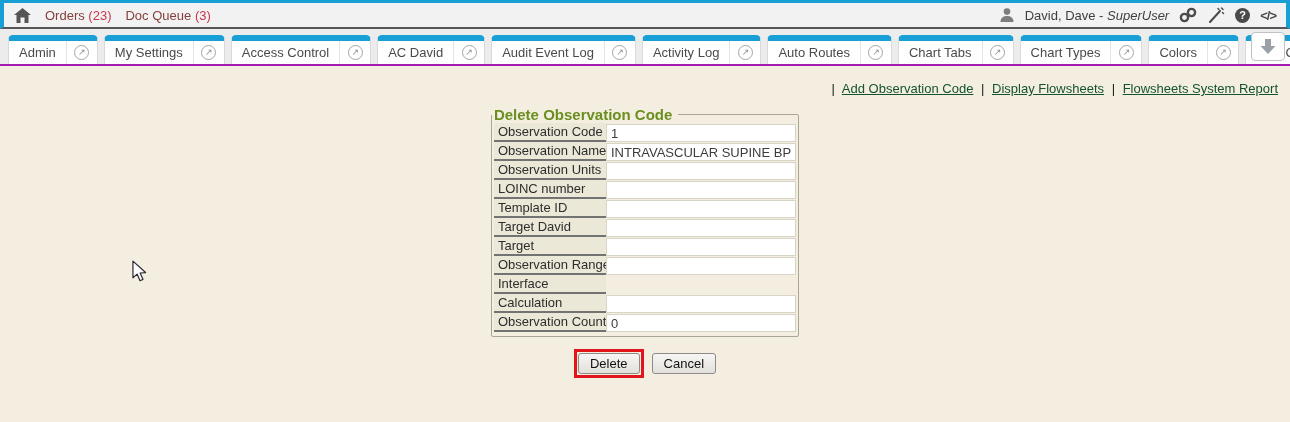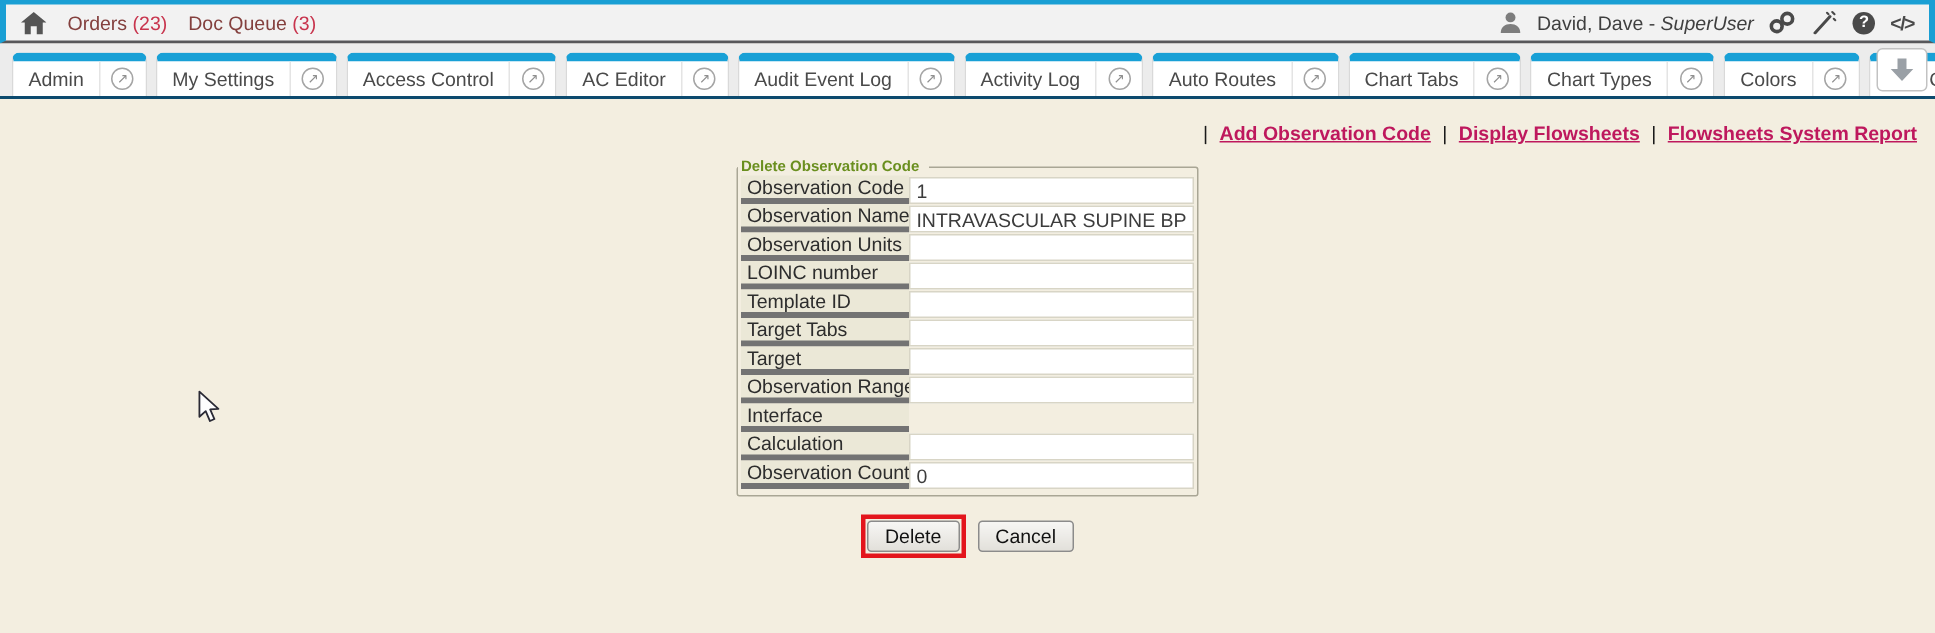--- a/index.html
+++ b/index.html
@@ -27,21 +27,21 @@
   .user-role { font-style:italic; }
   .tb-icon { display:inline-flex; align-items:center; justify-content:center; color:#4a4a4a; cursor:pointer; }
   .help-badge {
     width:15px; height:15px; border-radius:50%; background:#4a4a4a; color:#fff;
     font-size:11px; font-weight:bold; display:flex; align-items:center; justify-content:center;
   }
   .code-glyph { font-size:13px; font-weight:bold; color:#4a4a4a; letter-spacing:-1px; }
 
   
   .tabbar {
-    height:37px; background:#ececec; border-bottom:2px solid #0c4a6e;
+    height:37px; background:#ececec; border-bottom:2px solid #a21caf;
     display:flex; align-items:flex-end; padding:0 46px 0 8px;
     position:relative; overflow:hidden; white-space:nowrap;
   }
   .tab {
     display:flex; align-items:stretch; background:#fff;
     border:1px solid #d9d9d9; border-bottom:none; border-top:6px solid #18a0d6;
     border-radius:5px 5px 0 0; height:29px; margin-right:6px; flex:none; cursor:pointer;
   }
   .tab-label {
     padding:0 10px; font-size:13px; color:#4a4a4a;
@@ -56,34 +56,34 @@
   .tab-overflow-btn {
     position:absolute; right:5px; bottom:3px; width:34px; height:29px;
     background:#fff; border:1px solid #c2c2c2; border-radius:4px;
     display:flex; align-items:center; justify-content:center; cursor:pointer;
   }
 
   
   .content { padding-top:15px; }
   .links-row { text-align:right; padding-right:12px; font-size:13px; color:#1a1a1a; }
   .links-row .sep { margin:0 4px; color:#1a1a1a; }
-  .page-link { color:#be185d; text-decoration:underline; font-weight:bold; cursor:pointer; }
+  .page-link { color:#14532d; text-decoration:underline; font-weight:normal; cursor:pointer; }
 
   
   fieldset.obs-fieldset {
     width:305px; margin:10px auto 0; border:1px solid #a9a695; border-radius:2px;
     padding:0 2px 4px; background:transparent;
   }
   .obs-fieldset legend {
-    font-size:10px; font-weight:bold; color:#6a8f1f; padding:0 6px 0 2px; margin-left:-2px;
+    font-size:15px; font-weight:bold; color:#6a8f1f; padding:0 6px 0 2px; margin-left:-2px;
   }
   .frow { display:flex; height:19px; align-items:stretch; }
   .flabel {
     width:112px; flex:none; background:#ebe8d7; font-size:13px; color:#2d2d2d;
-    padding:0 4px; border-bottom:4px solid #737373; display:flex; align-items:center; white-space:nowrap;
+    padding:0 4px; border-bottom:2px solid #737373; display:flex; align-items:center; white-space:nowrap;
   }
   .fvalue {
     flex:1; background:#fff; border:1px solid #d8d5c6; margin-top:1px;
     font-size:13px; color:#3c3c3c; padding:0 4px; display:flex; align-items:center;
     white-space:nowrap; overflow:hidden;
   }
 
   
   .btn-row { margin-top:12px; display:flex; justify-content:center; align-items:center; gap:8px; }
   .red-highlight { border:3px solid #e3151c; padding:1px; display:inline-flex; }
@@ -155,21 +155,21 @@
     </div>
 
     <div class="tab">
       <span class="tab-label tab-sep">Access Control</span>
       <span class="tab-popout">
         <span class="popout-circle">↗</span>
       </span>
     </div>
 
     <div class="tab">
-      <span class="tab-label tab-sep">AC Editor</span>
+      <span class="tab-label tab-sep">AC David</span>
       <span class="tab-popout">
         <span class="popout-circle">↗</span>
       </span>
     </div>
 
     <div class="tab">
       <span class="tab-label tab-sep">Audit Event Log</span>
       <span class="tab-popout">
         <span class="popout-circle">↗</span>
       </span>
@@ -259,21 +259,21 @@
         <div class="flabel">LOINC number</div>
         <div class="fvalue"></div>
       </div>
 
       <div class="frow">
         <div class="flabel">Template ID</div>
         <div class="fvalue"></div>
       </div>
 
       <div class="frow">
-        <div class="flabel">Target Tabs</div>
+        <div class="flabel">Target David</div>
         <div class="fvalue"></div>
       </div>
 
       <div class="frow">
         <div class="flabel">Target</div>
         <div class="fvalue"></div>
       </div>
 
       <div class="frow">
         <div class="flabel">Observation Range</div>

